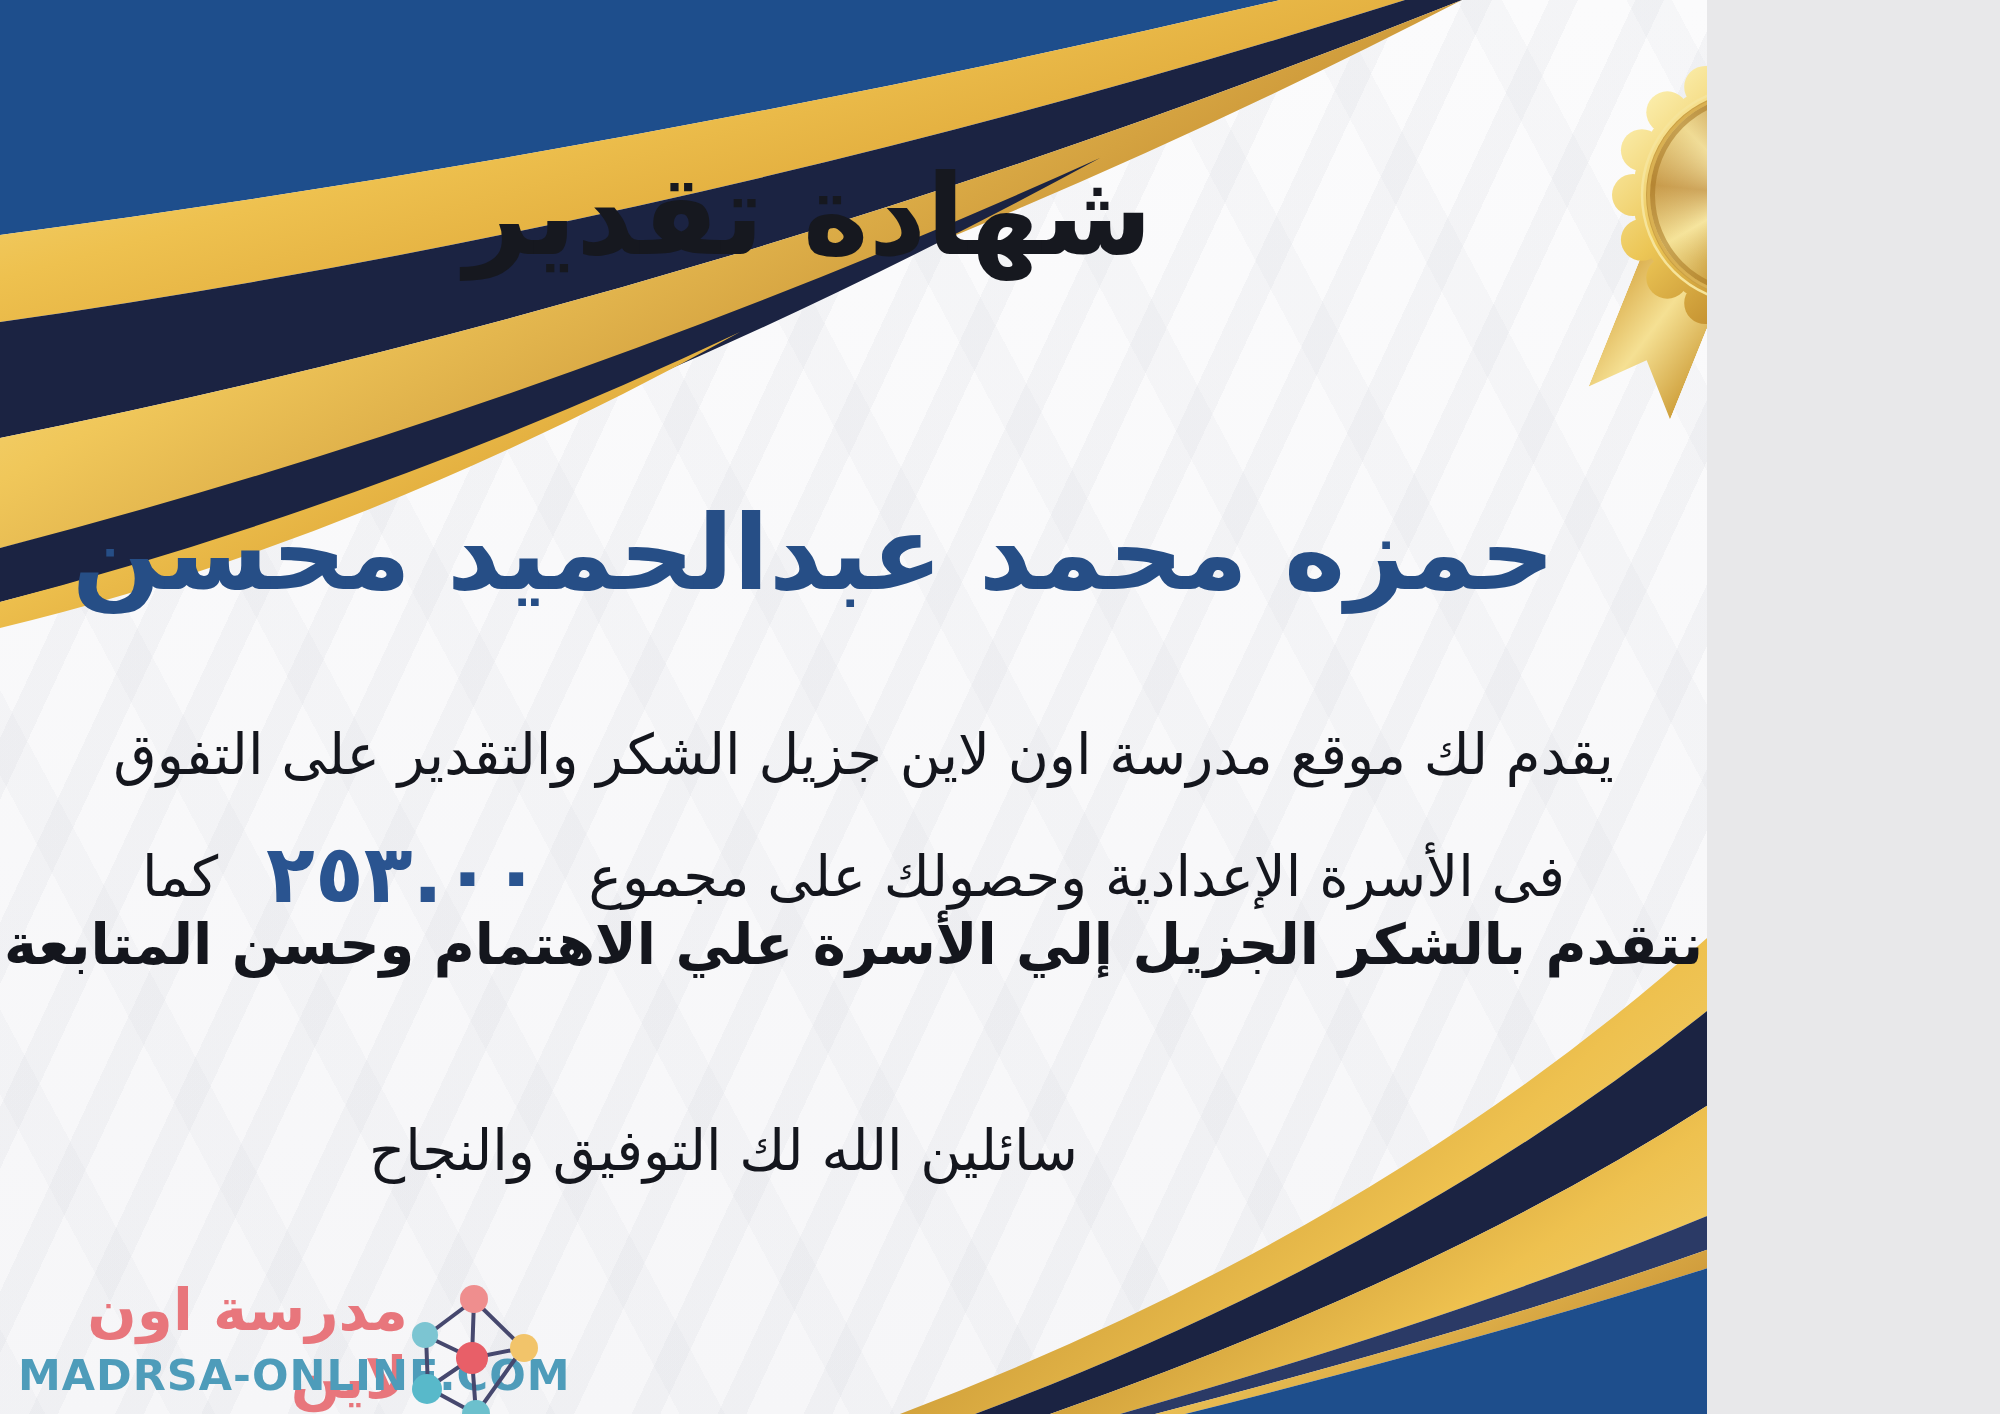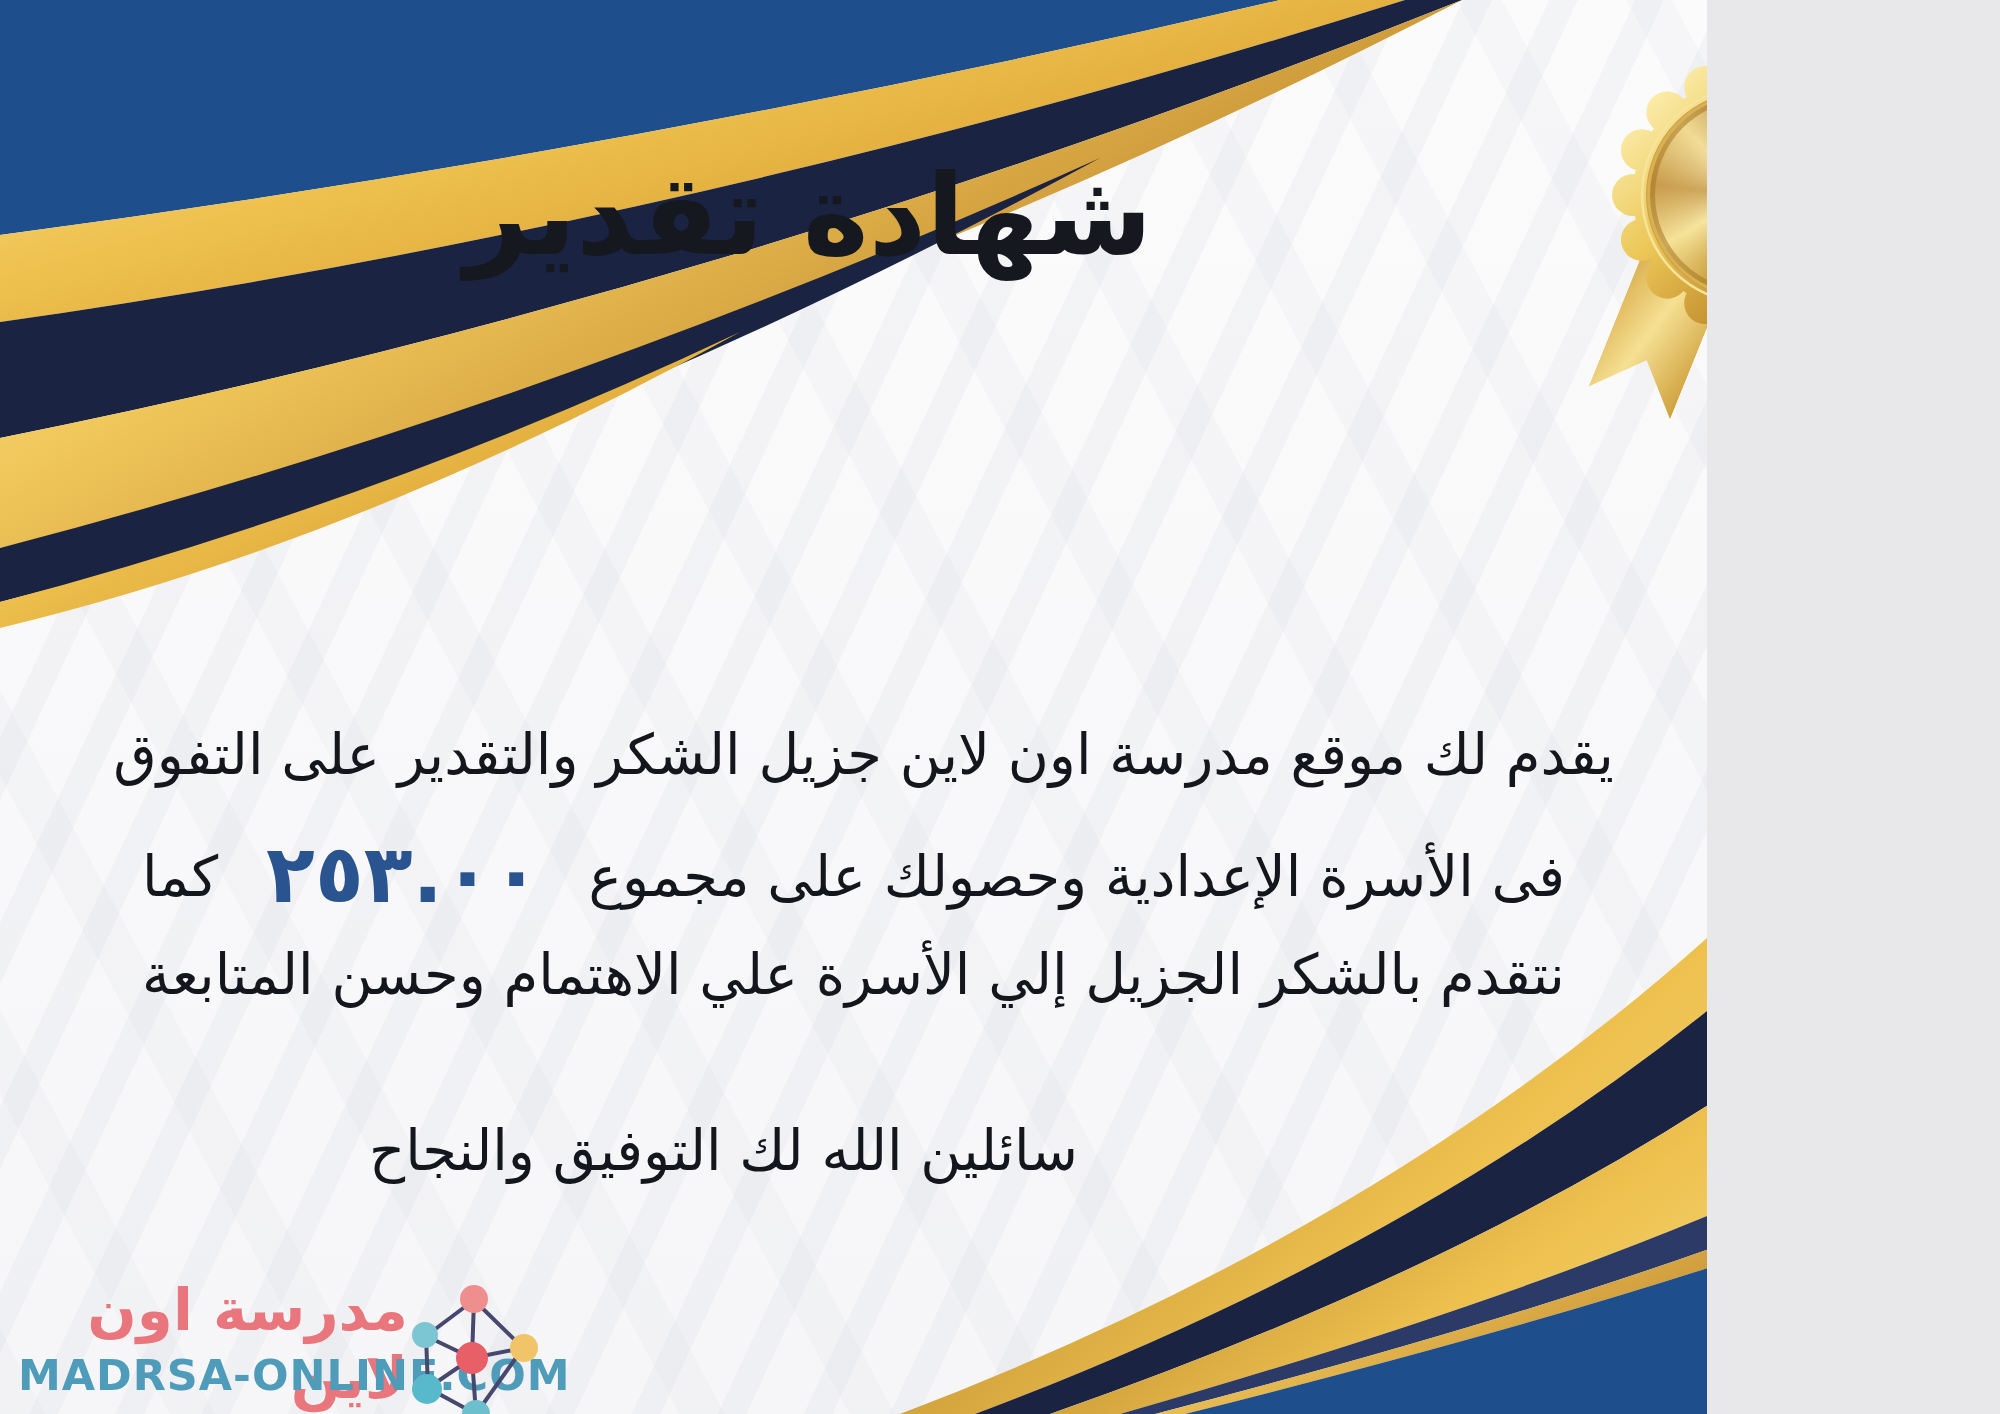--- a/index.html
+++ b/index.html
@@ -23,21 +23,21 @@
     position:absolute;top:492px;left:0;right:0;
     text-align:center;padding-right:80px;
     font-size:104px;font-weight:bold;color:#264e86;
   }
   .body-line{
     position:absolute;left:0;right:0;margin:0;text-align:center;
     font-size:56px;color:#14161d;font-weight:normal;
   }
   .line1{top:722px;padding-left:20px;}
   .line2{top:828px;}
-  .line3{top:942px;}
+  .line3{top:912px;font-weight:bold;}
   .score{
     display:inline-block;color:#2a5490;font-weight:bold;font-size:80px;
     margin:0 48px;vertical-align:-6px;
   }
   .closing{
     position:absolute;top:1118px;left:0;right:0;margin:0;text-align:center;
     transform:translateX(-130px);
     font-size:56px;color:#14161d;
   }
 
@@ -147,20 +147,21 @@
           <circle cx="258.1" cy="110.2" r="21"></circle>
       </g>
       <circle cx="150" cy="155" r="108" fill="none" stroke="#f6e49a" stroke-width="2.5"></circle>
       <circle cx="150" cy="155" r="104" fill="#caa045"></circle>
     </svg>
     <div class="medal-face"></div>
   </div>
 
   <h1 class="title" dir="rtl">شهادة تقدير</h1>
 
+  <div class="name" dir="rtl">حمزه محمد عبدالحميد محسن</div>
 
   <p class="body-line line1" dir="rtl">يقدم لك موقع مدرسة اون لاين جزيل الشكر  والتقدير على التفوق</p>
 
   <p class="body-line line2" dir="rtl"><span>فى الأسرة الإعدادية وحصولك على مجموع</span><span class="score">٢٥٣.٠٠</span><span>كما</span></p>
 
   <p class="body-line line3" dir="rtl">نتقدم  بالشكر الجزيل إلي الأسرة علي الاهتمام وحسن المتابعة</p>
 
   <p class="closing" dir="rtl">سائلين الله لك التوفيق  والنجاح</p>
 
   <div class="logo">

